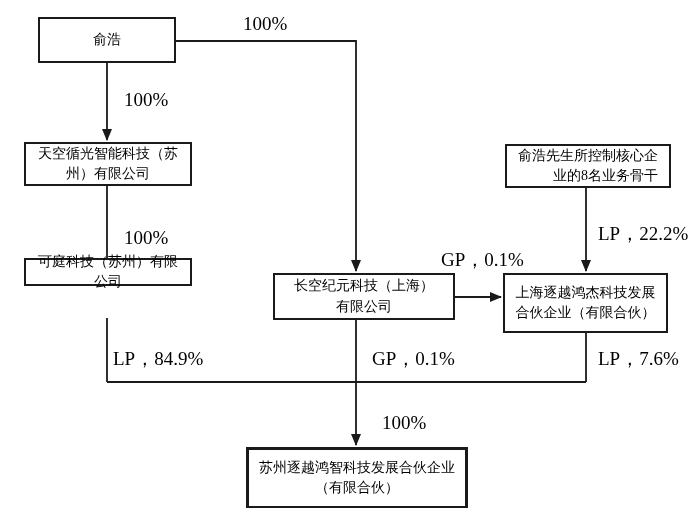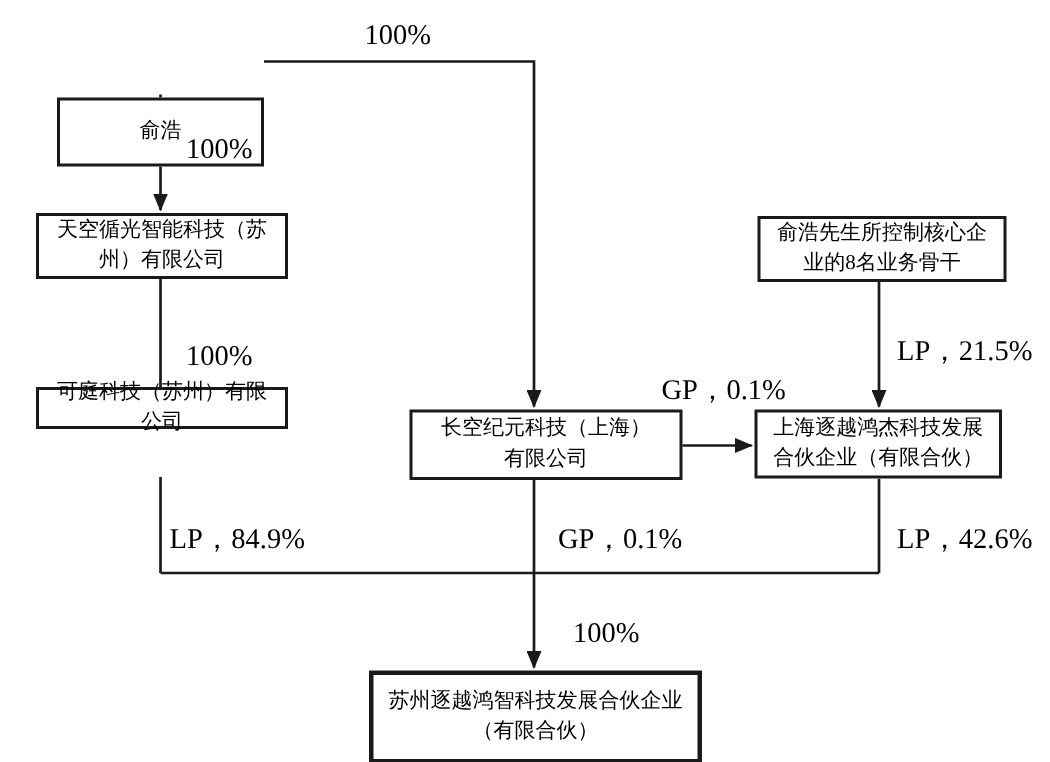--- a/index.html
+++ b/index.html
@@ -36,26 +36,26 @@
     line-height: 1.45;
     padding: 1px 3px;
   }
   .edge-label {
     position: absolute;
     font-size: 19px;
     white-space: nowrap;
     background: transparent;
   }
   
-  .n-yuhao      { left: 38px;  top: 17px;  width: 138px; height: 46px; margin-top: 48px; }
+  .n-yuhao      { left: 38px;  top: 17px;  width: 138px; height: 46px; }
   .n-tiankong   { left: 24px;  top: 142px; width: 168px; height: 44px; }
-  .n-backbone   { left: 505px; top: 144px; width: 166px; height: 44px; }
+  .n-backbone   { left: 505px; top: 144px; width: 166px; height: 44px; text-align: right; }
   .n-keting     { left: 24px;  top: 258px; width: 168px; height: 28px; }
   .n-changkong  { left: 273px; top: 273px; width: 182px; height: 47px; }
-  .n-shanghai   { left: 503px; top: 273px; width: 165px; height: 46px; }
+  .n-shanghai   { left: 503px; top: 273px; width: 165px; height: 60px; }
   .n-suzhou     { left: 246px; top: 447px; width: 222px; height: 62px; border-width: 3px; }
   
   .el-yuhao-tiankong   { left: 124px; top: 89px;  }
   .el-tiankong-keting  { left: 124px; top: 227px; }
   .el-yuhao-changkong  { left: 243px; top: 13px;  }
   .el-backbone-shanghai{ left: 598px; top: 221px; }
   .el-changkong-shanghai{ left: 441px; top: 247px; }
   .el-keting-suzhou    { left: 113px; top: 346px; }
   .el-changkong-suzhou { left: 372px; top: 346px; }
   .el-shanghai-suzhou  { left: 598px; top: 346px; }
@@ -102,20 +102,20 @@
   <div class="node n-changkong">长空纪元科技（上海）
 有限公司</div>
   <div class="node n-shanghai">上海逐越鸿杰科技发展
 合伙企业（有限合伙）</div>
   <div class="node n-suzhou">苏州逐越鸿智科技发展合伙企业
 （有限合伙）</div>
 
   <div class="edge-label el-yuhao-tiankong">100%</div>
   <div class="edge-label el-tiankong-keting">100%</div>
   <div class="edge-label el-yuhao-changkong">100%</div>
-  <div class="edge-label el-backbone-shanghai">LP，21.5%</div>
+  <div class="edge-label el-backbone-shanghai">LP，22.2%</div>
   <div class="edge-label el-changkong-shanghai">GP，0.1%</div>
   <div class="edge-label el-keting-suzhou">LP，84.9%</div>
   <div class="edge-label el-changkong-suzhou">GP，0.1%</div>
-  <div class="edge-label el-shanghai-suzhou">LP，42.6%</div>
+  <div class="edge-label el-shanghai-suzhou">LP，7.6%</div>
   <div class="edge-label el-merged-suzhou">100%</div>
 
 </div>
 
 </body></html>

